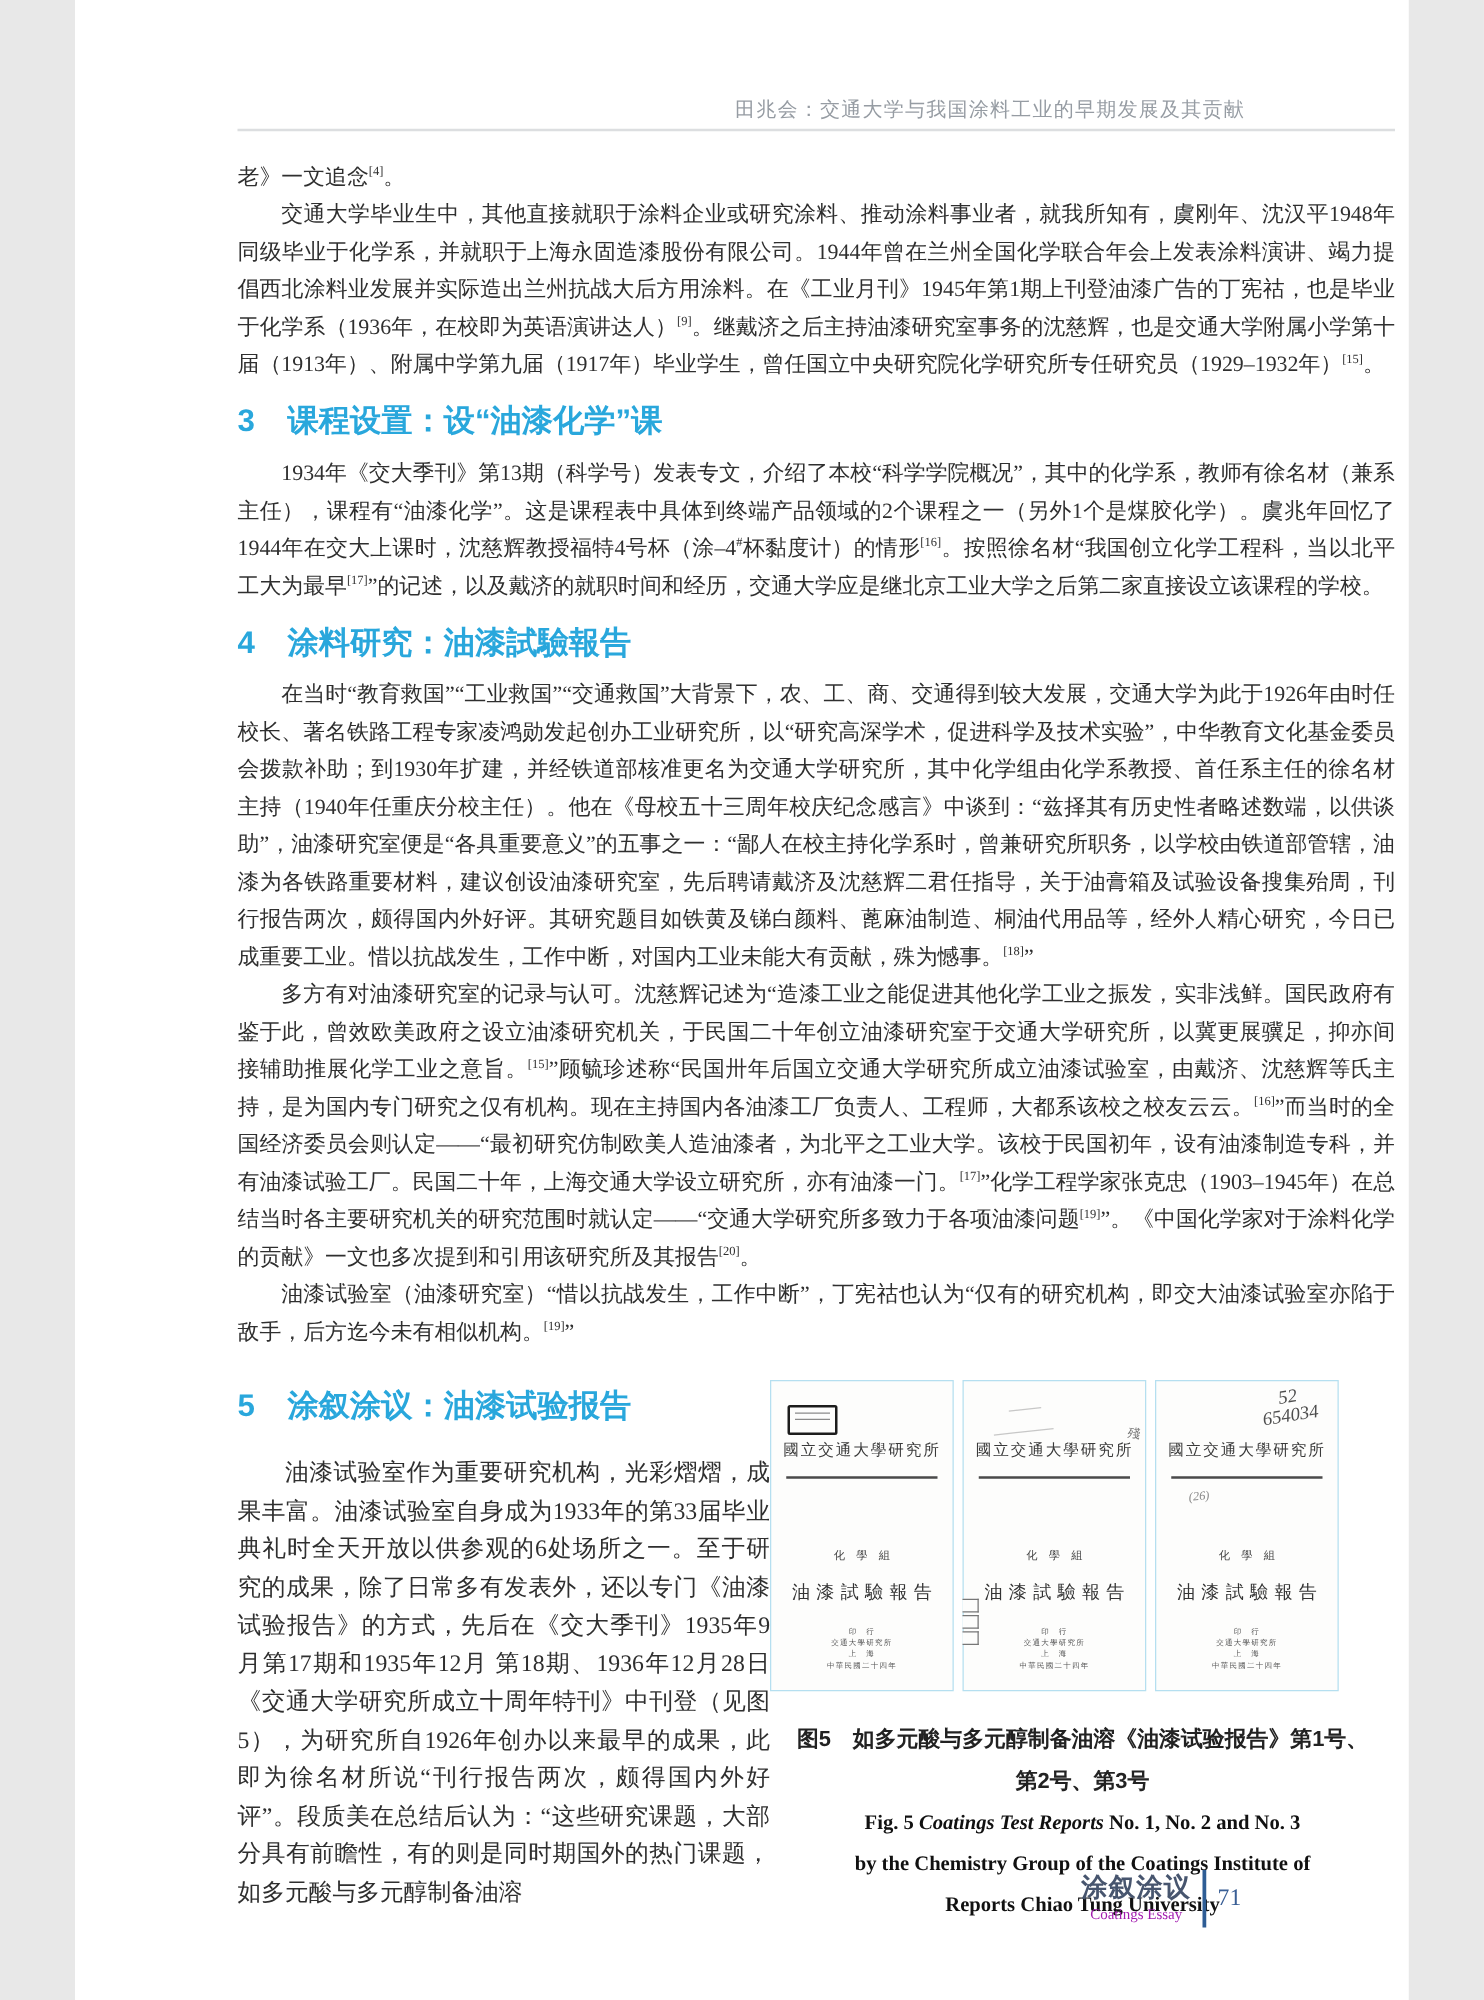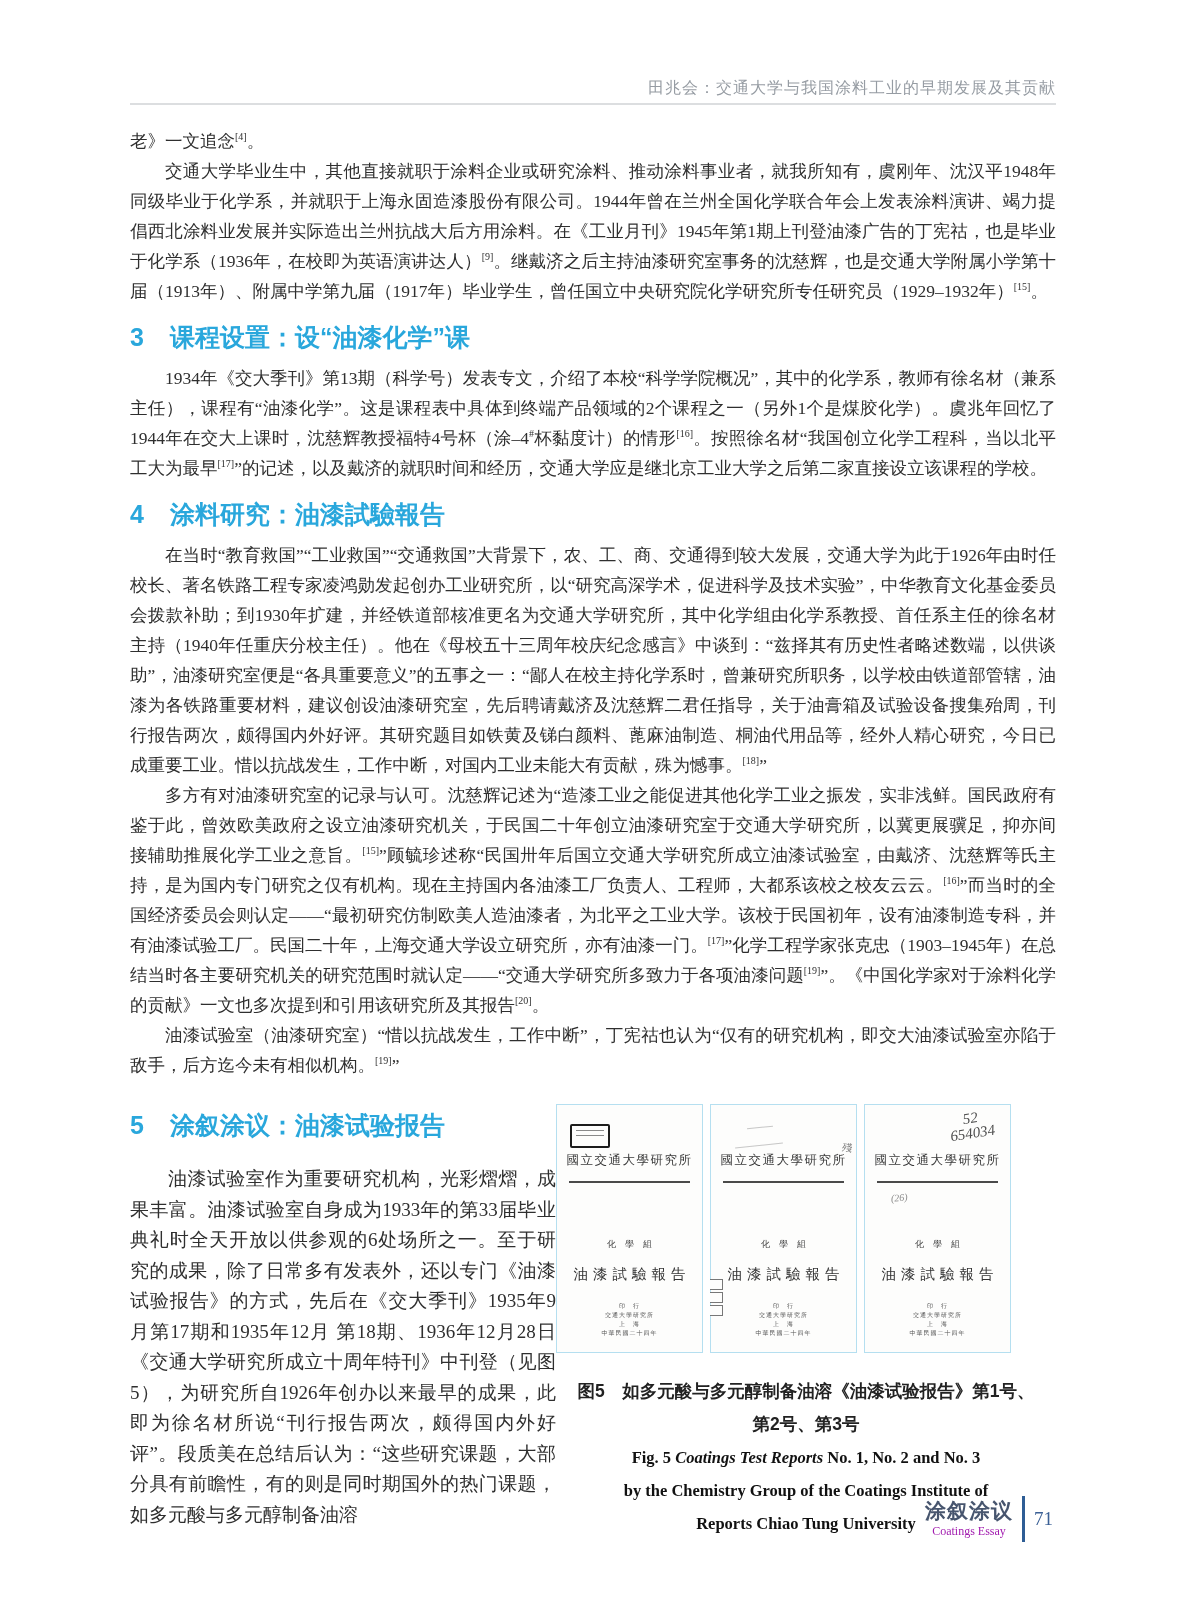--- a/index.html
+++ b/index.html
@@ -1,17 +1,17 @@
 <!DOCTYPE html>
 <html><head>
 <meta charset="utf-8">
 <style>
   html,body{margin:0;padding:0;background:#e8e8e8;}
   .page{
-    position:relative;width:1187px;height:1600px;background:#ffffff;
+    position:relative;width:1067px;height:1600px;background:#ffffff;
     margin:0 auto;overflow:hidden;
     font-family:"Liberation Serif","DejaVu Serif",serif;color:#2f2f2f;
   }
   
   .running-head{
     position:absolute;top:78px;right:131px;
     font-family:"Liberation Sans","DejaVu Sans",sans-serif;
     font-size:16px;color:#969ca3;letter-spacing:1px;
   }
   .head-rule{

